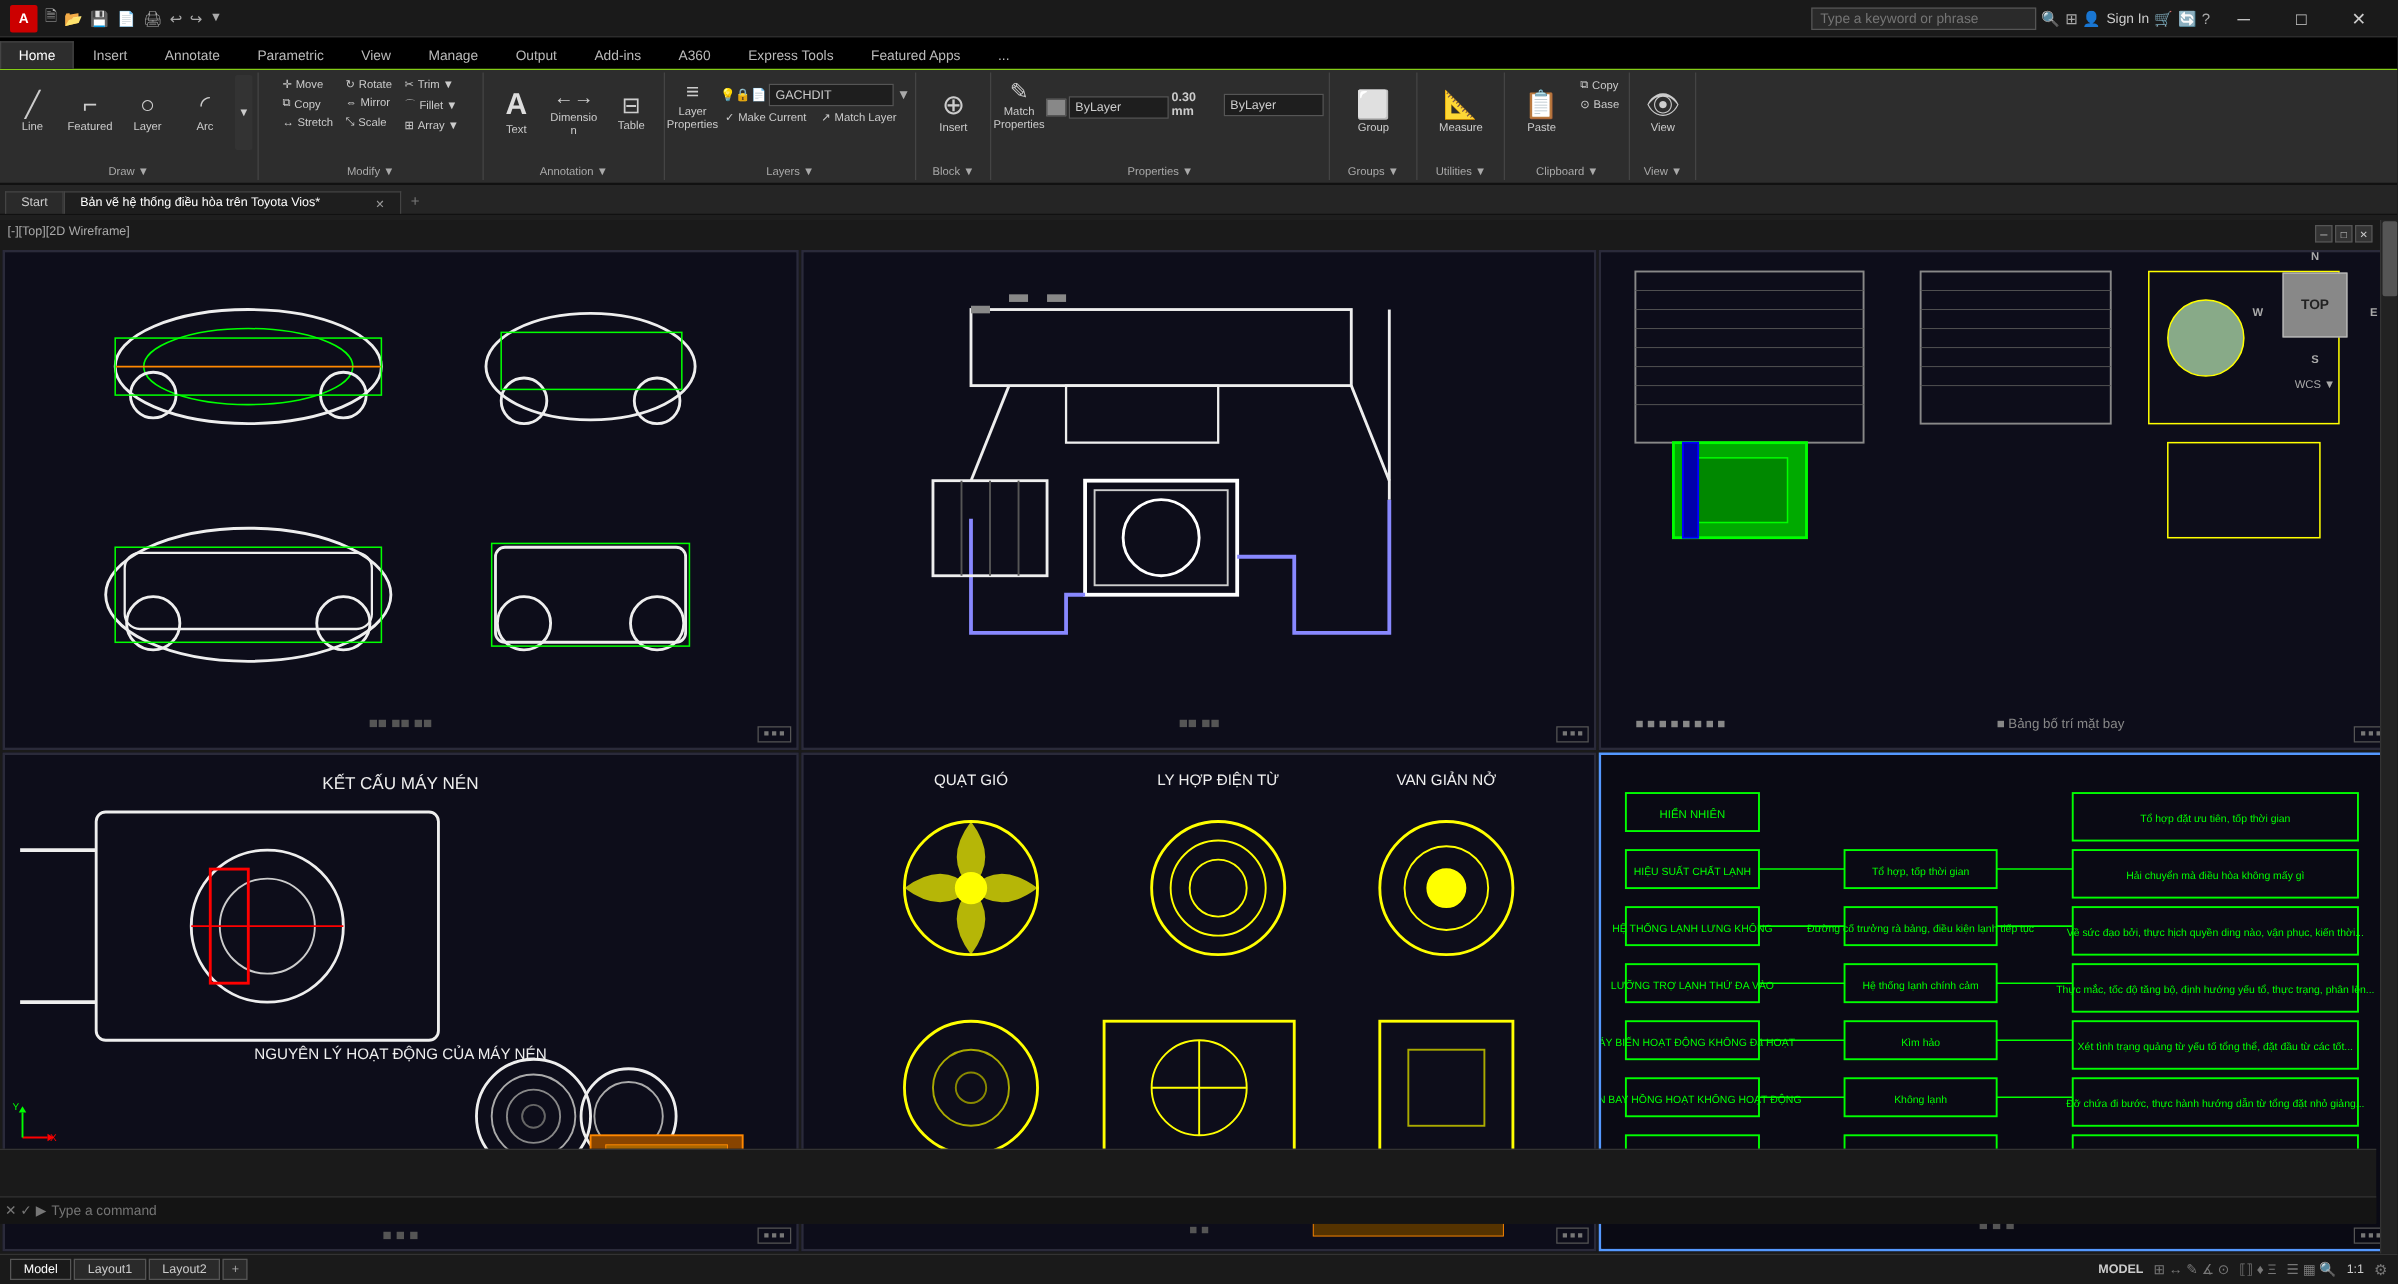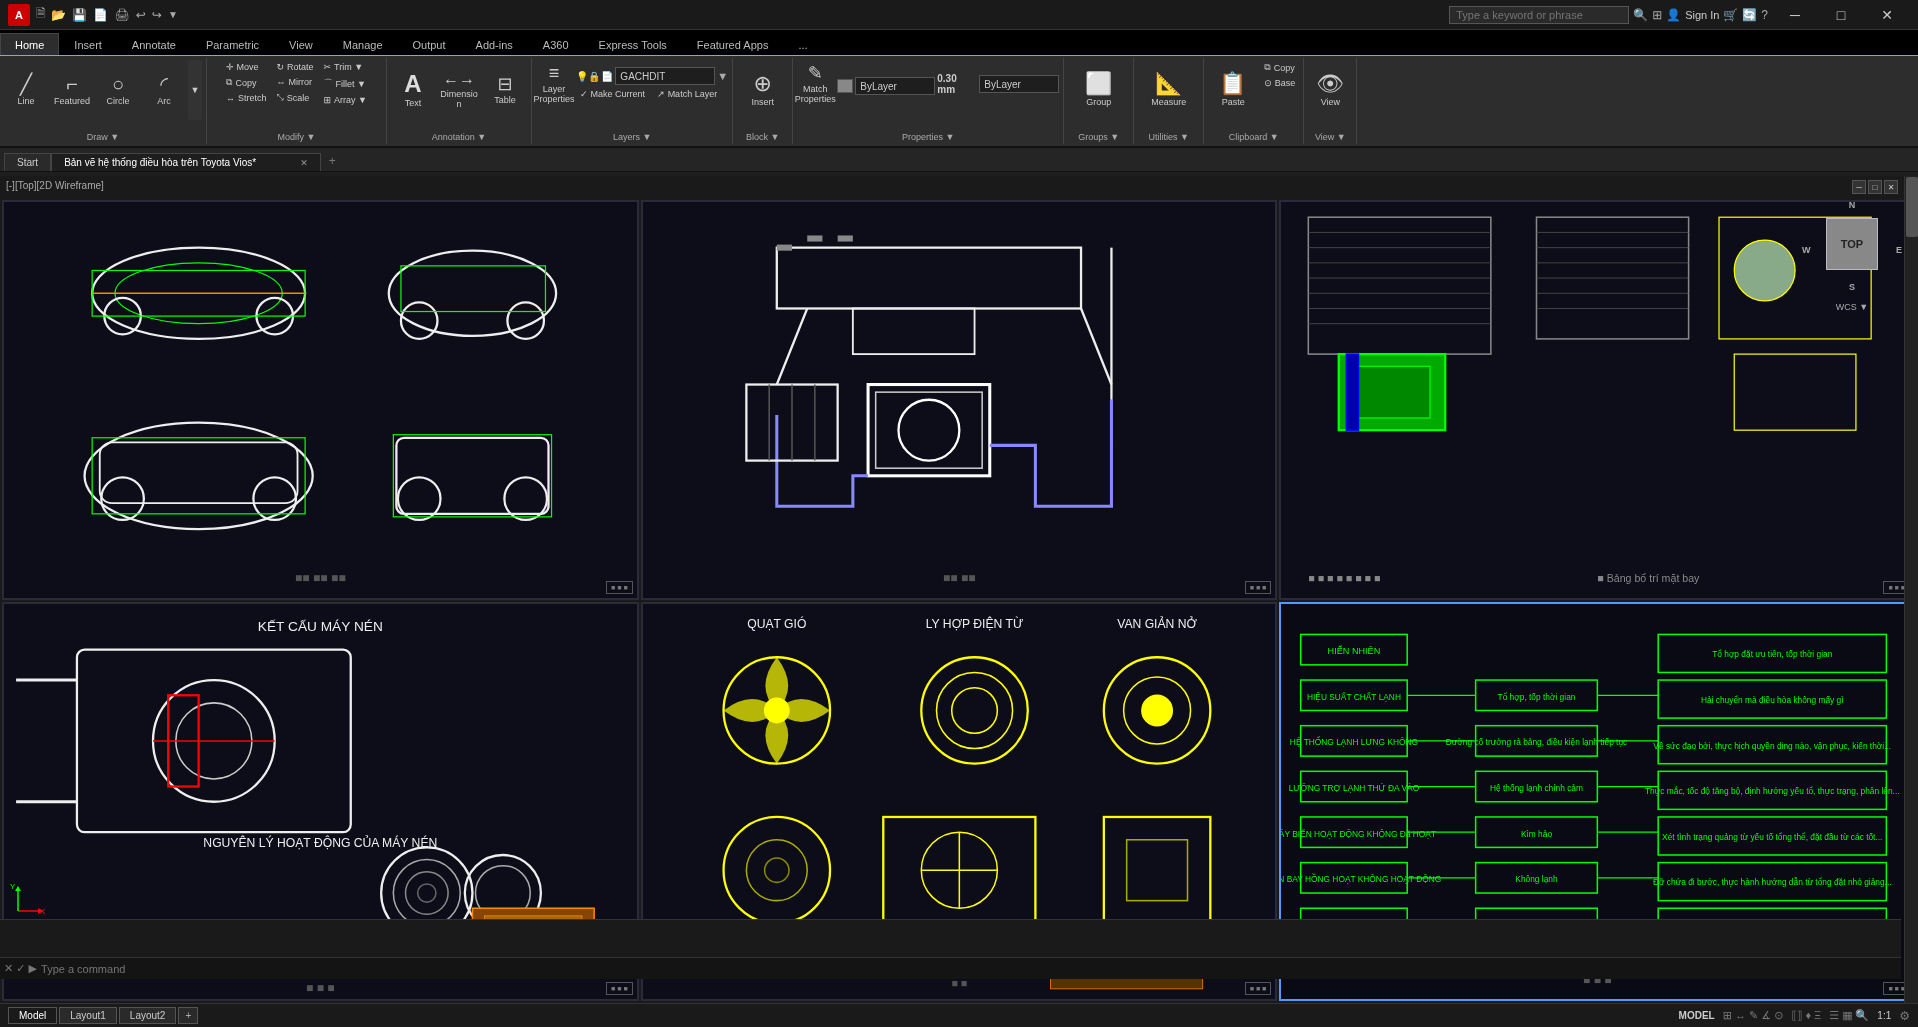--- a/index.html
+++ b/index.html
@@ -409,21 +409,21 @@
         <div class="ribbon-btn-large">
           <div class="icon" style="font-size:20px;">╱</div>
           <div class="label">Line</div>
         </div>
         <div class="ribbon-btn-large">
           <div class="icon" style="font-size:20px;">⌐</div>
           <div class="label">Featured</div>
         </div>
         <div class="ribbon-btn-large">
           <div class="icon" style="font-size:20px;color:#ccc;">○</div>
-          <div class="label">Circle</div>
+          <div class="label">Layer</div>
         </div>
         <div class="ribbon-btn-large">
           <div class="icon" style="font-size:20px;">◜</div>
           <div class="label">Arc</div>
         </div>
         <div style="display:flex;flex-direction:column;gap:1px;padding-bottom:14px;">
           <div class="ribbon-btn-small" style="width:14px;height:60px;background:#333;border-radius:2px;justify-content:center;">▼</div>
         </div>
       </div>
       <div class="ribbon-group-label">Draw ▼</div>

